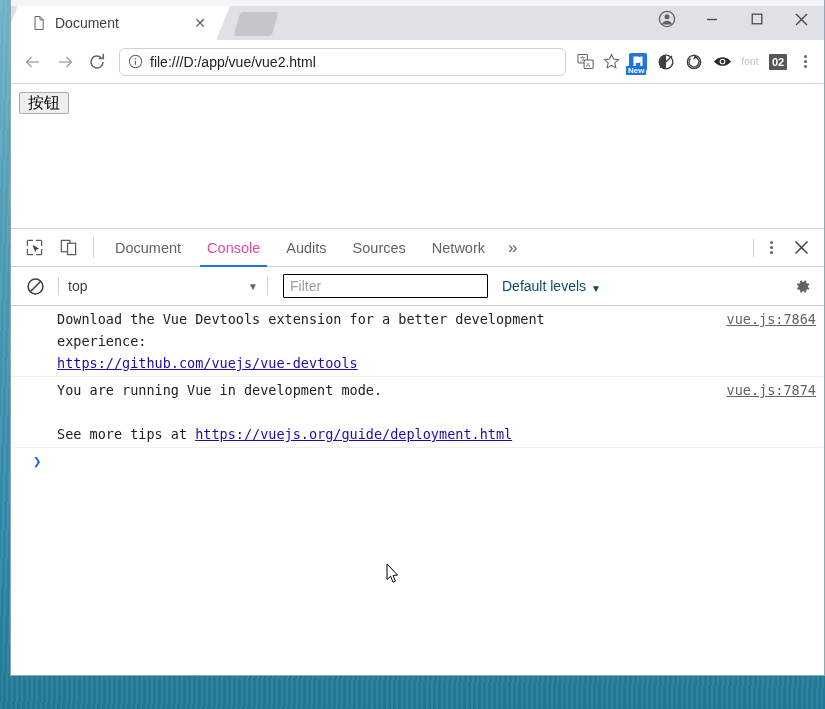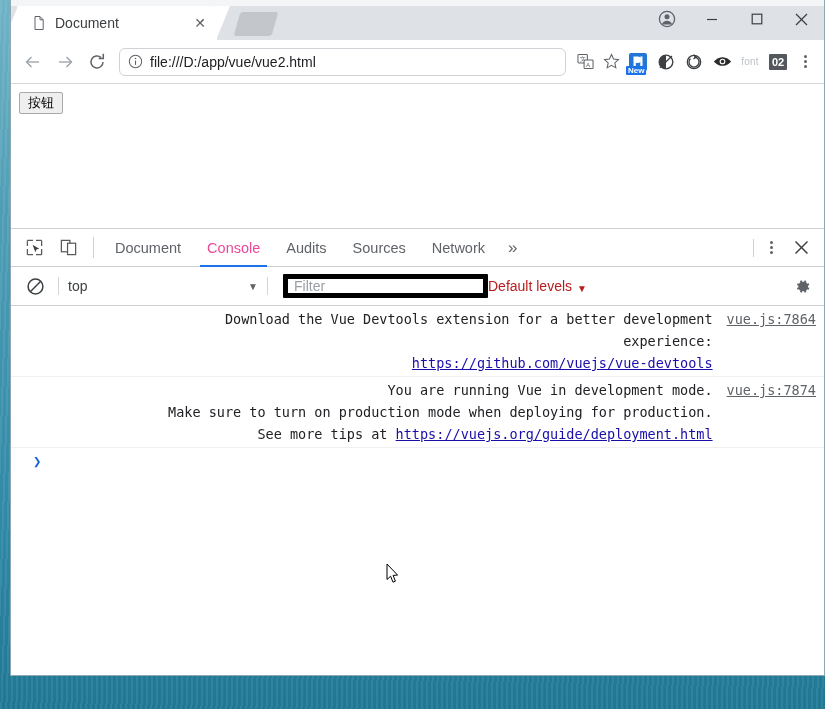--- a/index.html
+++ b/index.html
@@ -257,21 +257,21 @@
   .viewport {
     background: #ffffff;
     flex: none;
     height: 145px;
     padding: 8px;
     box-sizing: border-box;
     border-bottom: 1px solid #cdd0d3;
   }
   .page-button {
     font-family: "Liberation Sans", sans-serif;
-    font-size: 13px;
+    font-size: 16px;
     color: #000;
     background: #efefef;
     border: 1px solid #a9a9a9;
     border-radius: 2px;
     padding: 3px 8px;
     line-height: 14px;
   }
 
   
   .devtools {
@@ -366,35 +366,36 @@
     width: 190px;
     flex:none;
     font-size: 14px;
     color:#3c4043;
   }
   .ctx-select .ctx-label { flex:1; }
   .ctx-select .caret { font-size: 10px; color:#5f6368; }
   .filter-input {
     width: 205px;
     height: 24px;
-    border: 5px solid #000000;
+    border: 1px solid #000000;
     background: #fff;
     font-size: 14px;
     color: #9aa0a6;
     padding: 0 6px;
     box-sizing: border-box;
     display:flex;
     align-items:center;
     flex:none;
     margin-left: 6px;
     border-radius: 1px;
   }
   .levels {
+    margin-left: 14px;
     font-size: 14px;
-    color: #b91c1c;
+    color: #0c4a6e;
     display:flex;
     align-items:flex-end;
     gap:5px;
     flex:none;
   }
   .levels .caret { font-size:10px; }
   .gear {
     margin-left:auto;
     width:28px; height:28px;
     display:flex; align-items:center; justify-content:center;
@@ -405,21 +406,20 @@
   
   .console-body {
     flex: 1;
     overflow: hidden;
     background: #ffffff;
     font-family: "DejaVu Sans Mono", "Liberation Mono", monospace;
     font-size: 13.5px;
     line-height: 22px;
     color: #202124;
     min-height: 0;
-    text-align: right;
   }
   .msg {
     display: flex;
     align-items: flex-start;
     padding: 2px 8px 2px 46px;
     border-bottom: 1px solid #f0f0f0;
     position: relative;
     box-sizing: border-box;
   }
   .msg-text { flex: 1; white-space: pre-wrap; word-break: break-word; }
@@ -690,21 +690,21 @@
     </div>
 
     <div class="console-body">
 
       <div class="msg">
         <div class="msg-text"><span>Download the Vue Devtools extension for a better development</span><br><span>experience:</span><br><span class="msg-link">https://github.com/vuejs/vue-devtools</span></div>
         <div class="msg-src">vue.js:7864</div>
       </div>
 
       <div class="msg">
-        <div class="msg-text"><span>You are running Vue in development mode.</span><br><span>Make sure to turn on production mode when deploying for production.</span><br><span>See more tips at </span><span class="msg-link">https://vuejs.org/guide/deployment.html</span></div>
+        <div class="msg-text"><span>You are running Vue in development mode.</span><br><br><span>See more tips at </span><span class="msg-link">https://vuejs.org/guide/deployment.html</span></div>
         <div class="msg-src">vue.js:7874</div>
       </div>
 
       <div class="prompt-row">
         <span class="prompt-caret">❯</span>
       </div>
 
     </div>
   </div>
 </div>

